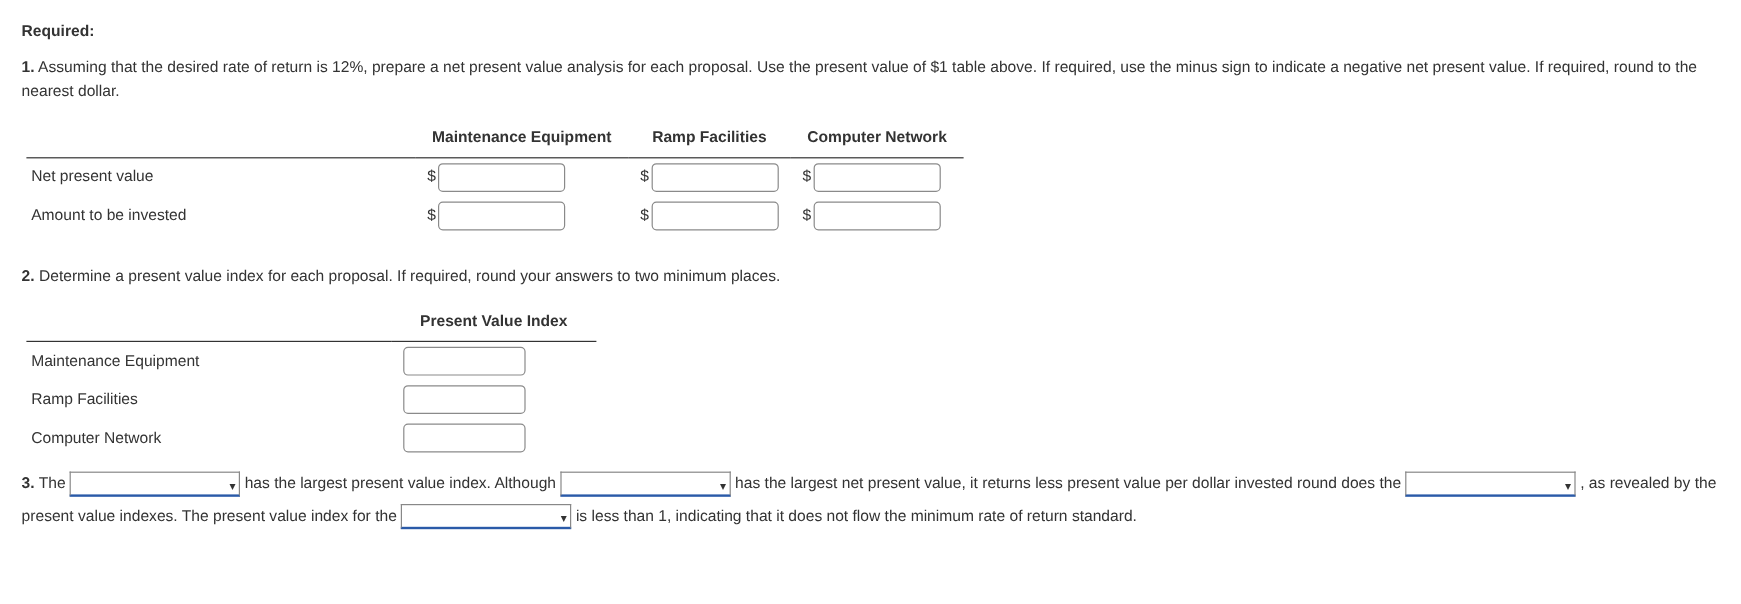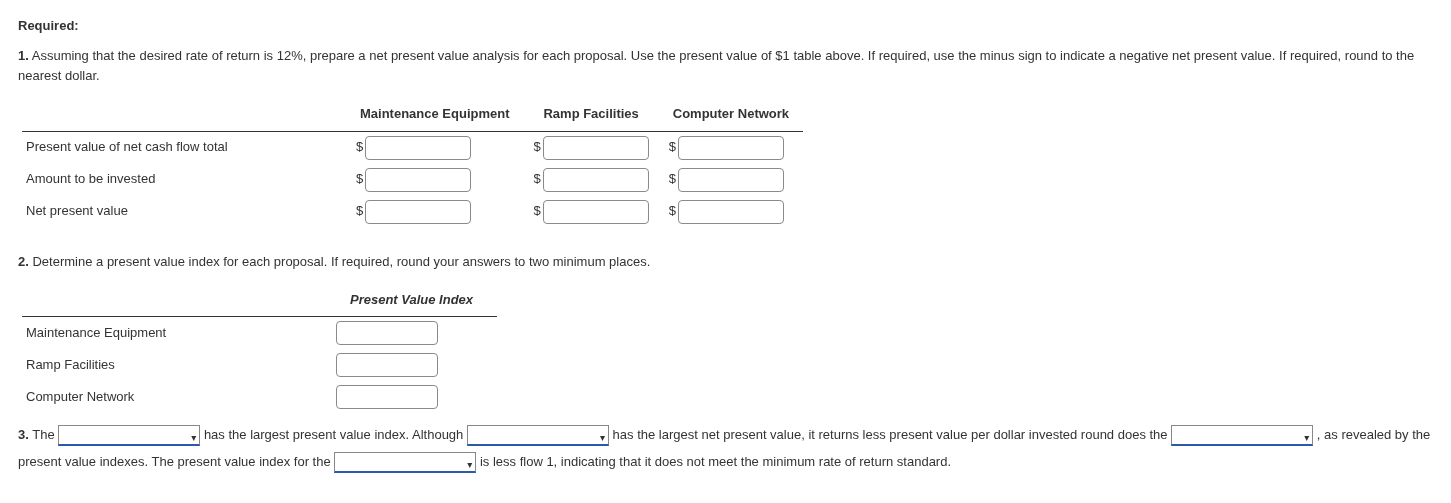--- a/index.html
+++ b/index.html
@@ -24,21 +24,21 @@
     border-radius: 4px;
     height: 22px;
     width: 96px;
     padding: 0 4px;
     font-family: inherit;
     font-size: 13px;
     background: #fff;
   }
   input.box-sm { width: 92px; }
   table.t2 { border-collapse: collapse; margin-left: 4px; margin-bottom: 8px; }
-  table.t2 th { font-weight: bold; padding: 4px 24px 6px 24px; text-align: left; font-style: italic; }
+  table.t2 th { font-weight: bold; padding: 4px 24px 6px 24px; text-align: left; }
   table.t2 td { padding: 4px 10px; }
   table.t2 td.rowlbl { padding-left: 4px; padding-right: 50px; min-width: 250px; }
 
   .dd {
     display: inline-block;
     border: 1px solid #888;
     border-bottom: 2px solid #2a5aa8;
     background: #fff;
     height: 18px;
     width: 140px;
@@ -68,51 +68,36 @@
 
 <table class="t1">
   <tbody>
       <tr class="hdr-row">
     <td class="rowlbl"></td>
     <th>Maintenance Equipment</th>
     <th>Ramp Facilities</th>
     <th>Computer Network</th>
   </tr>
   <tr>
-    <td class="rowlbl">Present value of net cash flow total</td>
+    <td class="rowlbl">Net present value</td>
     <td><span class="cell-wrap">
             <span class="dollar">$</span>
             <input class="box" style="">
           </span></td>
     <td><span class="cell-wrap">
             <span class="dollar">$</span>
             <input class="box" style="">
           </span></td>
     <td><span class="cell-wrap">
             <span class="dollar">$</span>
             <input class="box" style="">
           </span></td>
   </tr>
   <tr>
     <td class="rowlbl">Amount to be invested</td>
-    <td><span class="cell-wrap">
-            <span class="dollar">$</span>
-            <input class="box" style="">
-          </span></td>
-    <td><span class="cell-wrap">
-            <span class="dollar">$</span>
-            <input class="box" style="">
-          </span></td>
-    <td><span class="cell-wrap">
-            <span class="dollar">$</span>
-            <input class="box" style="">
-          </span></td>
-  </tr>
-  <tr>
-    <td class="rowlbl">Net present value</td>
     <td><span class="cell-wrap">
             <span class="dollar">$</span>
             <input class="box" style="">
           </span></td>
     <td><span class="cell-wrap">
             <span class="dollar">$</span>
             <input class="box" style="">
           </span></td>
     <td><span class="cell-wrap">
             <span class="dollar">$</span>
@@ -151,14 +136,14 @@
 <div class="q3-line">
   <span class="num">3.</span>
   <span>The </span>
   <span class="dd"></span>
   <span> has the largest present value index. Although </span>
   <span class="dd"></span>
   <span> has the largest net present value, it returns less present value per dollar invested round does the </span>
   <span class="dd"></span>
   <span> , as revealed by the present value indexes. The present value index for the </span>
   <span class="dd"></span>
-  <span> is less flow 1, indicating that it does not meet the minimum rate of return standard.</span>
+  <span> is less than 1, indicating that it does not flow the minimum rate of return standard.</span>
 </div>
 
 </body></html>

